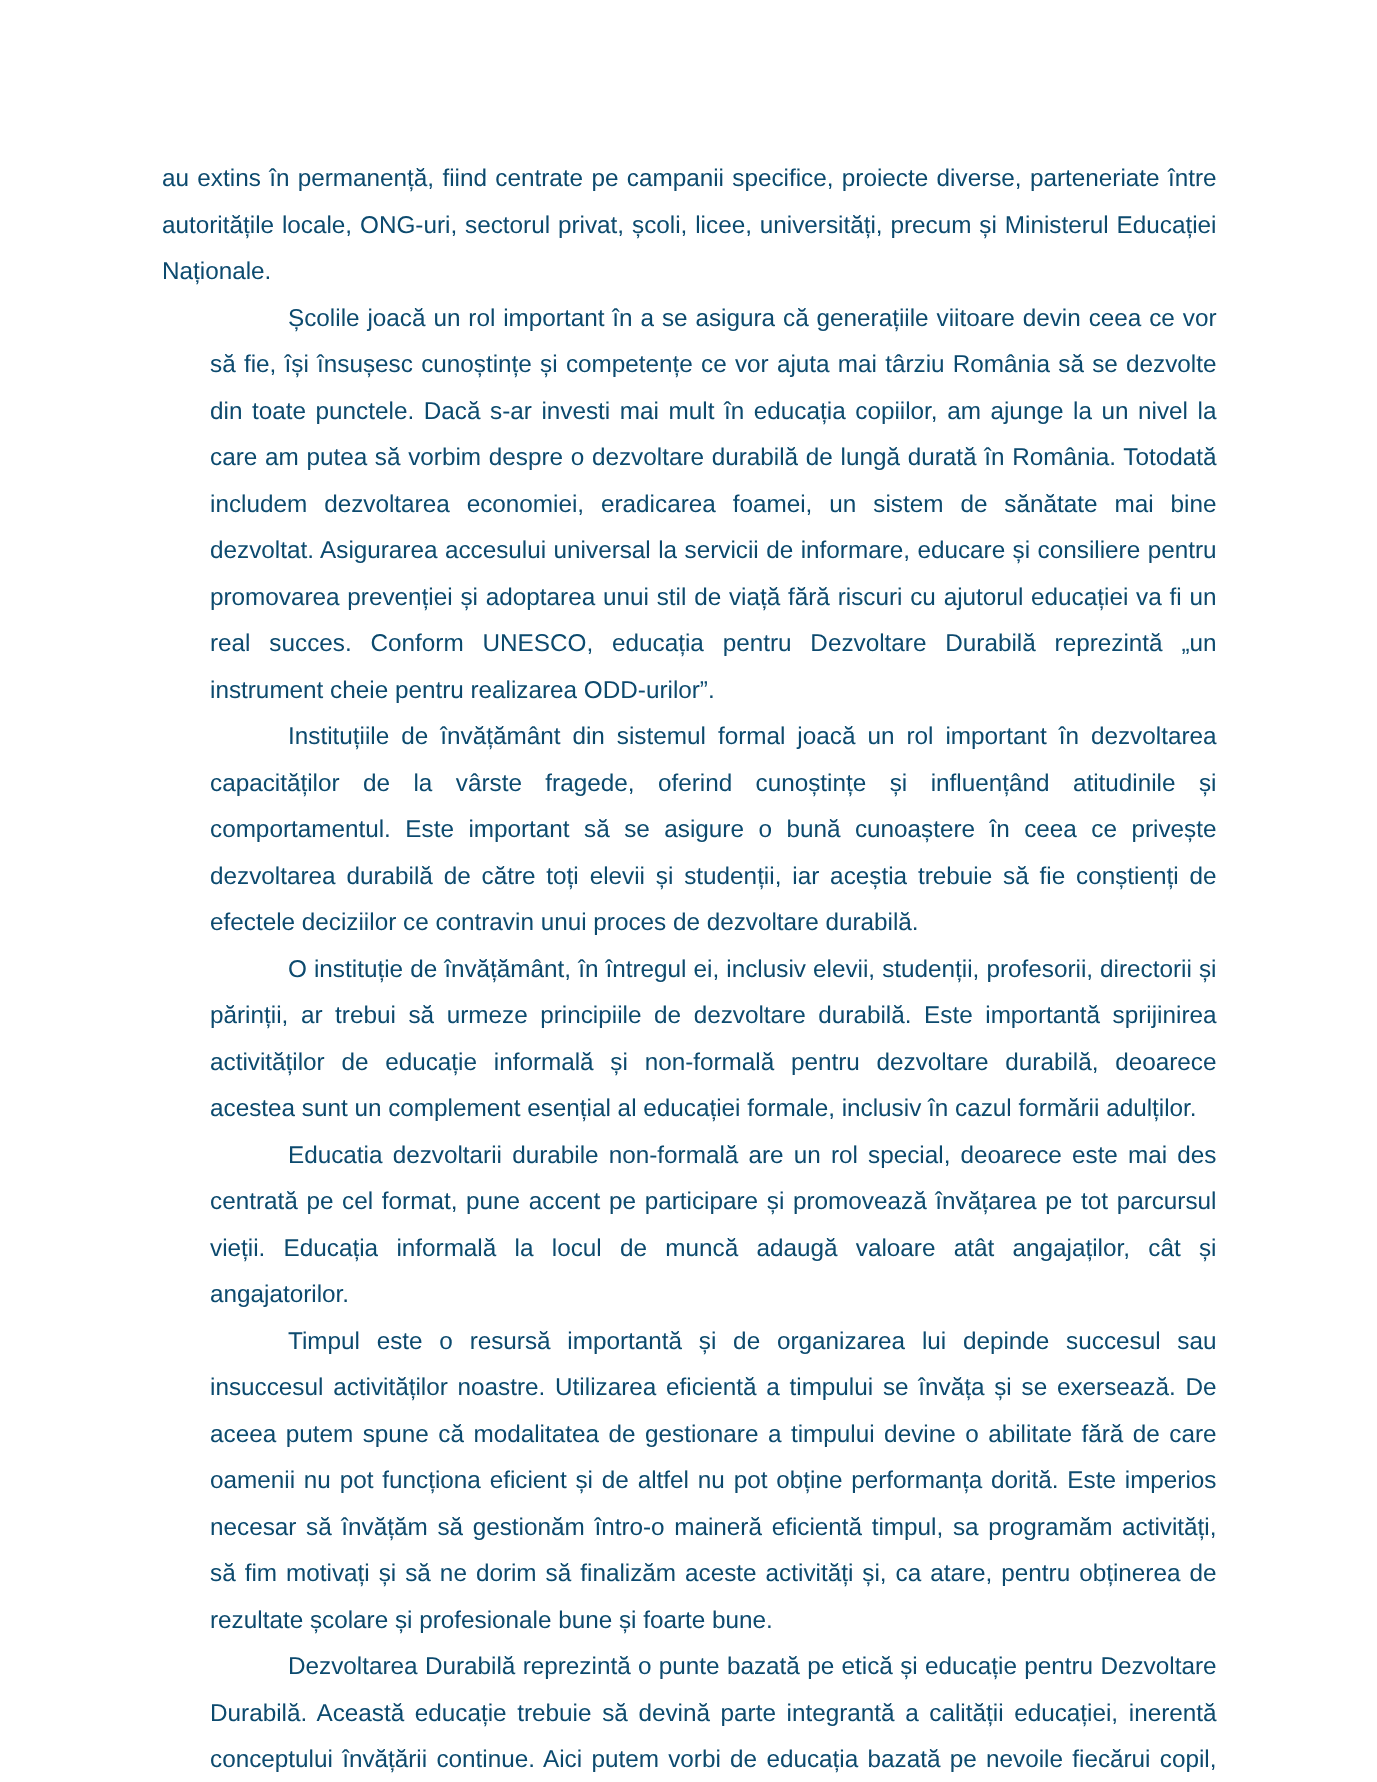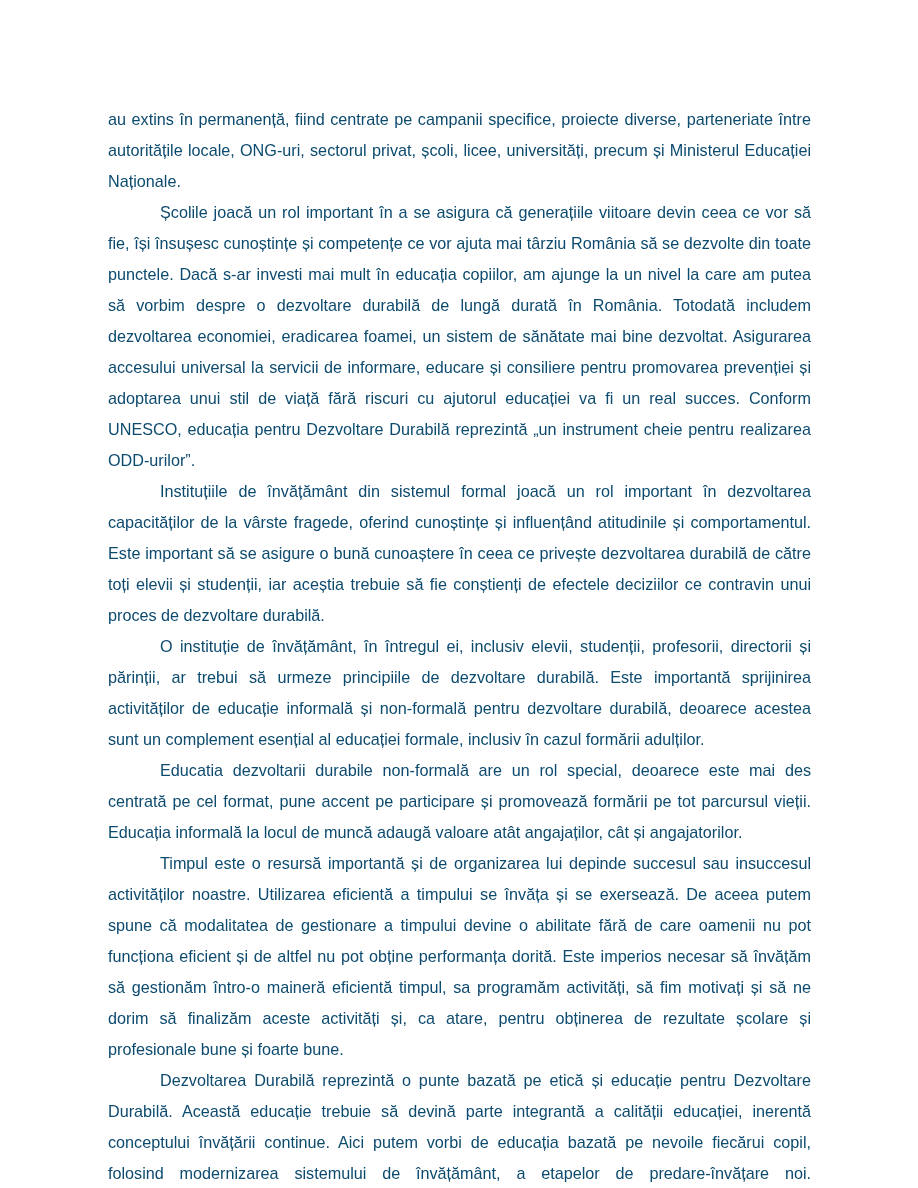--- a/index.html
+++ b/index.html
@@ -23,20 +23,21 @@
       line-height: 31px;
       color: #0c4a6e;
     }
     .para {
       margin: 0;
       text-align: justify;
       text-indent: 0;
     }
     .para.indent {
       text-indent: 52px;
+      margin-left: 32px;
     }
     .para.last-line-left {
       text-align-last: left;
     }
     .spacer {
       height: 21.9px;
     }
     .bib-heading {
       margin: 0;
       text-indent: 58px;
@@ -49,20 +50,20 @@
     }
   </style>
 </head>
 <body>
 
 <div class="page">
   <p class="para last-line-left">au extins în permanență, fiind centrate pe campanii specifice, proiecte diverse, parteneriate între autoritățile locale, ONG-uri, sectorul privat, școli, licee, universități, precum și Ministerul Educației Naționale.</p>
   <p class="para indent last-line-left">Școlile joacă un rol important în a se asigura că generațiile viitoare devin ceea ce vor să fie, își însușesc cunoștințe și competențe ce vor ajuta mai târziu România să se dezvolte din toate punctele. Dacă s-ar investi mai mult în educația copiilor, am ajunge la un nivel la care am putea să vorbim despre o dezvoltare durabilă de lungă durată în România. Totodată includem dezvoltarea economiei, eradicarea foamei, un sistem de sănătate mai bine dezvoltat. Asigurarea accesului universal la servicii de informare, educare și consiliere pentru promovarea prevenției și adoptarea unui stil de viață fără riscuri cu ajutorul educației va fi un real succes. Conform UNESCO, educația pentru Dezvoltare Durabilă reprezintă „un instrument cheie pentru realizarea ODD-urilor”.</p>
   <p class="para indent last-line-left">Instituțiile de învățământ din sistemul formal joacă un rol important în dezvoltarea capacităților de la vârste fragede, oferind cunoștințe și influențând atitudinile și comportamentul. Este important să se asigure o bună cunoaștere în ceea ce privește dezvoltarea durabilă  de către toți elevii și studenții, iar aceștia trebuie să fie conștienți de efectele deciziilor ce contravin unui proces de dezvoltare durabilă.</p>
   <p class="para indent last-line-left">O instituție de învățământ, în întregul ei, inclusiv elevii, studenții, profesorii, directorii și părinții, ar trebui să urmeze principiile de dezvoltare durabilă. Este importantă sprijinirea activităților de educație informală și non-formală pentru dezvoltare durabilă, deoarece acestea sunt un complement esențial al educației formale, inclusiv în cazul formării adulților.</p>
-  <p class="para indent last-line-left">Educatia dezvoltarii durabile non-formală are un rol special, deoarece este mai des centrată pe cel format, pune accent pe participare și promovează formării pe tot parcursul vieții. Educația informală la locul de muncă adaugă valoare atât angajaților, cât și angajatorilor.</p>
+  <p class="para indent last-line-left">Educatia dezvoltarii durabile non-formală are un rol special, deoarece este mai des centrată pe cel format, pune accent pe participare și promovează învățarea pe tot parcursul vieții. Educația informală la locul de muncă adaugă valoare atât angajaților, cât și angajatorilor.</p>
   <p class="para indent last-line-left">Timpul este o resursă importantă și de organizarea lui depinde succesul sau insuccesul activităților noastre. Utilizarea eficientă a timpului se învăța și se exersează. De aceea putem spune că modalitatea de gestionare a timpului devine o abilitate fără de care oamenii nu pot funcționa eficient și de altfel nu pot obține performanța dorită. Este imperios necesar să învățăm să gestionăm întro-o maineră eficientă timpul, sa programăm activități, să fim motivați și să ne dorim să finalizăm aceste activități și, ca atare, pentru obținerea de rezultate școlare și profesionale bune și foarte bune.</p>
   <p class="para indent last-line-left"> Dezvoltarea Durabilă reprezintă o punte bazată pe etică și educație pentru Dezvoltare Durabilă. Această educație trebuie să devină parte integrantă a calității educației, inerentă conceptului învățării continue. Aici putem vorbi de educația bazată pe nevoile fiecărui copil, folosind modernizarea sistemului de învățământ, a etapelor de predare-învățare noi. Supravegherea procesului educațional ar fi cea mai bună soluție pentru a ajuta România să aibă o dezvoltare durabilă așa cum ne dorim. Totodată, supravegherea trebuie făcută la trei niveluri: de proces, de rezultate și de impact. Dacă vom ajunge să ne dezvoltăm așa cum dorim putem spune că în procent de 90% educația a fost cea care a contribuit cel mai mult.</p>
 
   <div class="spacer"></div>
 
   <p class="bib-entry">-Salade, D., „Dimensiuni ale educatiei”, Editura didactică și pedagogică, București</p>
 </div>
 
 </body></html>

